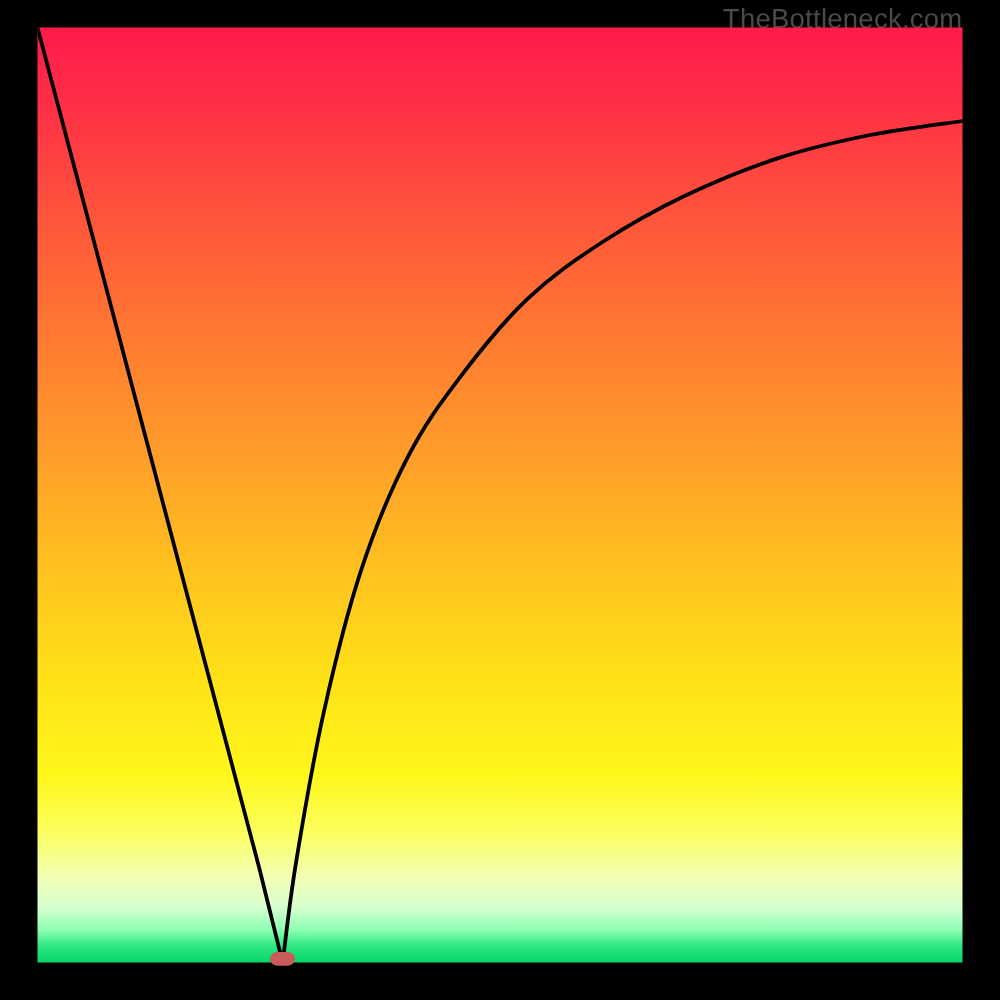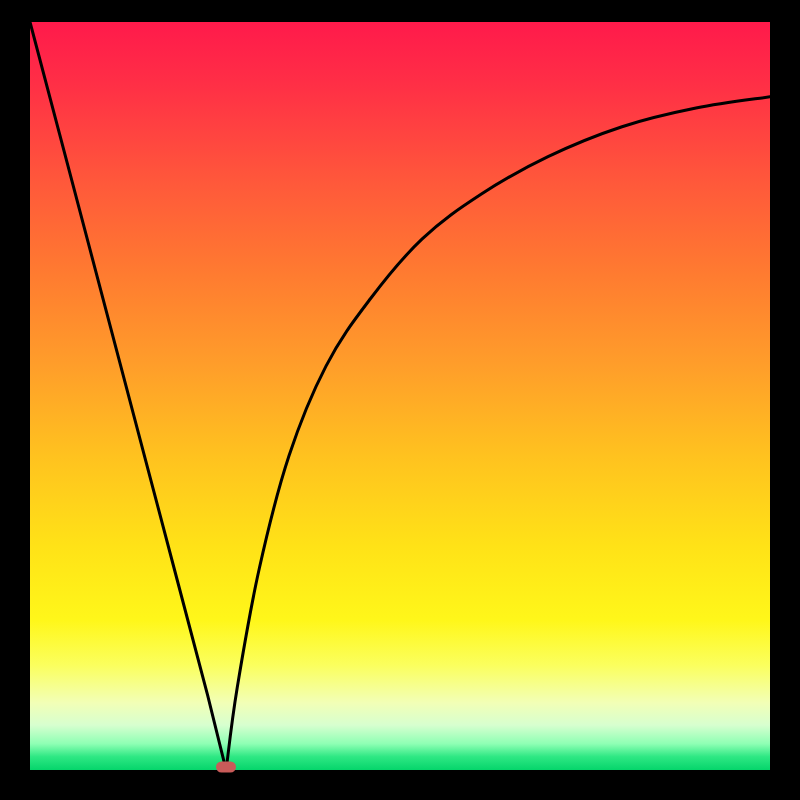--- a/index.html
+++ b/index.html
@@ -62,20 +62,21 @@
     height: 11px;
     border-radius: 6px;
     background: #c95b59;
     transform: translate(-50%, -50%);
   }
 </style>
 </head>
 <body>
 
 <div class="frame">
+  <div class="watermark">TheBottleneck.com</div>
 
   <div class="plot">
     <svg class="curve" viewBox="0 0 740 748" preserveAspectRatio="none">
       <path d="M 0 0 L 29.6 112.20000000000005 L 59.2 224.39999999999998 L 88.8 336.59999999999997 L 118.4 448.8 L 148 561 L 177.6 673.2 L 196.10000000000002 748" fill="none" stroke="#000" stroke-width="3" stroke-linecap="round" stroke-linejoin="round" id="path-left"></path>
       <path d="M 196.10000000000002 748 C 198.098 733.1896, 201.20600000000002 702.0728, 207.20000000000002 665.72 C 213.19400000000002 629.3672, 220.07600000000002 587.7783999999999, 229.4 546.04 C 238.724 504.30159999999995, 247.012 470.19280000000003, 259 433.84000000000003 C 270.988 397.48720000000003, 281.348 372.3544, 296 344.08 C 310.652 315.80559999999997, 323.084 299.6488, 340.40000000000003 276.76 C 357.71600000000007 253.87120000000002, 372.22 235.76960000000008, 392.20000000000005 216.92000000000007 C 412.18000000000006 198.07040000000006, 428.756 186.85039999999998, 451.4 172.03999999999996 C 474.044 157.22959999999995, 492.692 146.75759999999997, 518 134.64 C 543.308 122.5224, 565.36 113.47160000000002, 592 104.72000000000003 C 618.64 95.96840000000003, 639.36 91.40559999999999, 666 86.01999999999998 C 692.64 80.63439999999997, 726.68 76.81959999999997, 740 74.79999999999995" fill="none" stroke="#000" stroke-width="3" stroke-linecap="round" stroke-linejoin="round" id="path-right"></path>
     </svg>
     <div class="marker" id="min-marker" style="left: 196.1px; top: 745px;"></div>
   </div>
 </div>
 

